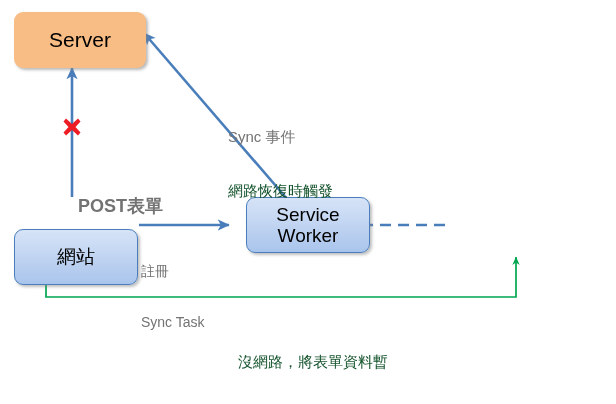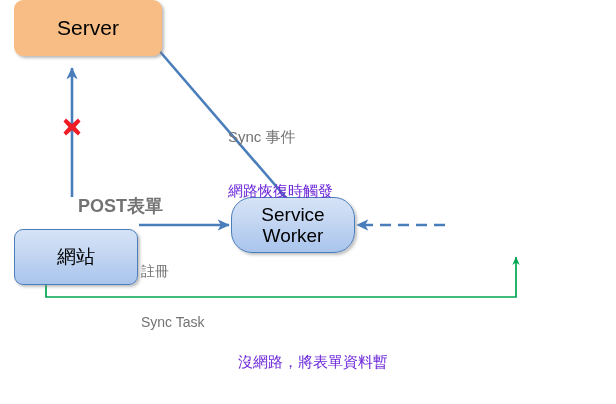--- a/index.html
+++ b/index.html
@@ -31,22 +31,22 @@
     align-items: center;
     justify-content: center;
     text-align: center;
     line-height: 1.12;
     color: #000000;
     z-index: 3;
   }
   
   .node-server {
     left: 14px;
-    top: 0;
-    width: 148px;
+    top: 12px;
+    width: 132px;
     height: 56px;
     border-radius: 9px;
     background: #f7bd84;
     font-size: 21px;
     box-shadow: 2px 2px 3px rgba(130,130,130,0.55);
   }
   
   .node-blue {
     border: 1px solid #4a7ebb;
     border-radius: 9px;
@@ -55,26 +55,25 @@
   }
   .node-website {
     left: 14px;
     top: 197px;
     width: 124px;
     height: 56px;
     font-size: 19px;
     margin-top: 32px;
   }
   .node-sw {
-    left: 231px;
+    left: 246px;
     top: 197px;
     width: 124px;
     height: 56px;
     font-size: 19px;
-    border-radius: 21px;
   }
   
   .node-idb {
     left: 446px;
     top: 197px;
     width: 157px;
     height: 56px;
     border: 1px solid #c0504d;
     border-radius: 9px;
     background: linear-gradient(to bottom, #fbd5d3 0%, #f8bdbb 45%, #f29996 100%);
@@ -85,21 +84,21 @@
     display: block;
   }
   
   .note {
     position: absolute;
     line-height: 1.22;
     white-space: pre;
     z-index: 4;
   }
   .note-line-blue { color: #737373; display: block; }
-  .note-line-orange { color: #6d28d9; display: block; }
+  .note-line-orange { color: #14532d; display: block; }
   .note-sync {
     left: 228px;
     top: 91px;
     font-size: 15px;
   }
   .note-post {
     left: 78px;
     top: 152px;
     font-size: 18px;
     font-weight: bold;

